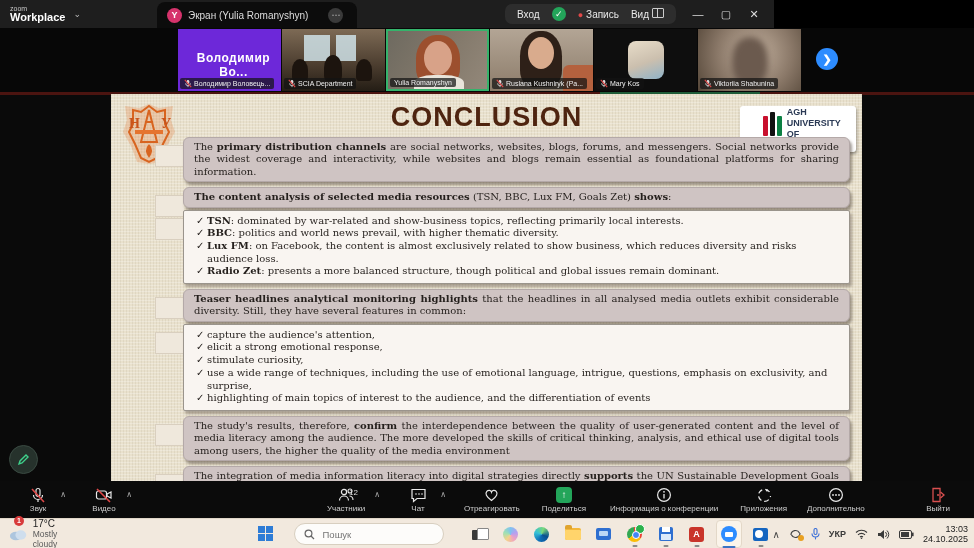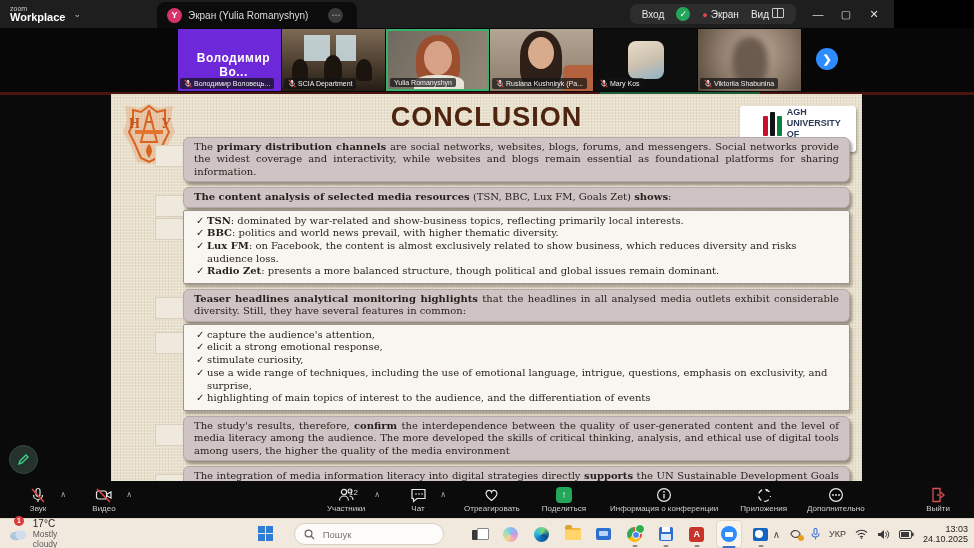--- a/index.html
+++ b/index.html
@@ -1,20 +1,20 @@
 <!DOCTYPE html>
 <html><head>
 <meta charset="utf-8">
 <style>
   html,body{margin:0;padding:0;background:#000;}
   .screen{position:relative;width:974px;height:548px;overflow:hidden;background:#000;
           font-family:"Liberation Sans",sans-serif;-webkit-font-smoothing:antialiased;}
 
   
-  .topbar{position:absolute;left:0;top:0;width:894px;height:28px;background:#1e1e1e;
+  .topbar{position:absolute;left:0;top:0;width:774px;height:28px;background:#1e1e1e;
           display:flex;align-items:center;color:#e8e8e8;}
   .zlogo{display:flex;align-items:center;margin-left:10px;gap:6px;}
   .zlogo .l1{font-size:7px;color:#c9c9c9;line-height:7px;}
   .zlogo .l2{font-size:11px;font-weight:bold;color:#fff;line-height:11px;}
   .zlogo .chev{color:#bbb;font-size:9px;margin-left:2px;}
   .bar-tab{display:flex;align-items:center;gap:6px;font-size:10px;color:#ddd;padding:0 12px;height:28px;cursor:default;}
   .bar-tab.meeting{margin-left:48px;}
   .bar-tab.active{background:#0c0c0c;border-radius:8px 8px 0 0;height:26px;margin-top:2px;margin-left:76px;padding:0 10px;min-width:180px;}
   .yavatar{width:15px;height:15px;border-radius:50%;background:#d6336c;color:#fff;font-size:9px;font-weight:bold;
            display:flex;align-items:center;justify-content:center;}
@@ -143,21 +143,21 @@
   .ic-floppy{position:relative;width:14px;height:14px;background:#2f6fd0;border-radius:2px;}
   .ic-floppy::before{content:"";position:absolute;left:3px;top:0;width:8px;height:5px;background:#fff;}
   .ic-floppy::after{content:"";position:absolute;left:2px;top:7px;width:10px;height:6px;background:#dce9fa;}
   .ic-acrobat{width:15px;height:15px;background:#c9342a;border-radius:3px;color:#fff;font-size:9px;font-weight:bold;
               display:flex;align-items:center;justify-content:center;}
   .ic-zoomapp{width:16px;height:16px;border-radius:50%;background:#2d8cff;display:flex;align-items:center;justify-content:center;}
   .ic-zoomapp i{display:block;width:8px;height:5px;background:#fff;border-radius:1px;}
   .ic-outlook{position:relative;width:15px;height:13px;background:#1565c0;border-radius:2px;}
   .ic-outlook::after{content:"";position:absolute;left:2px;top:2.5px;width:8px;height:8px;border-radius:50%;background:#fff;}
   .tray{margin-left:auto;display:flex;align-items:center;gap:9px;margin-right:6px;color:#3a3a3a;}
-  .lang{font-size:9px;font-weight:normal;}
+  .lang{font-size:9px;font-weight:bold;}
   .clock{text-align:right;line-height:10px;font-size:9px;color:#222;}
   .syncwrap{position:relative;}
   .syncdot{position:absolute;right:-2px;bottom:-1px;width:6px;height:6px;border-radius:50%;background:#e8a020;}
   svg{display:block;}
 </style>
 </head>
 <body>
 
 <div class="screen">
 
@@ -170,21 +170,21 @@
       <span class="chev">⌄</span>
     </div>
     <div class="bar-tab active">
       <span class="yavatar">Y</span>
       <span>Экран (Yulia Romanyshyn)</span>
       <span class="tab-ellipsis">⋯</span>
     </div>
     <div class="right-cluster">
       <span>Вход</span>
       <span class="shield">✓</span>
-      <span><span class="recdot">●</span><span>Экран</span></span>
+      <span><span class="recdot">●</span><span>Запись</span></span>
       <span><span>Вид</span><span class="viewgrid"></span></span>
     </div>
     <div class="winbtns">
       <span class="winbtn">—</span>
       <span class="winbtn">▢</span>
       <span class="winbtn">✕</span>
     </div>
   </header>
 
   <div class="strip">

